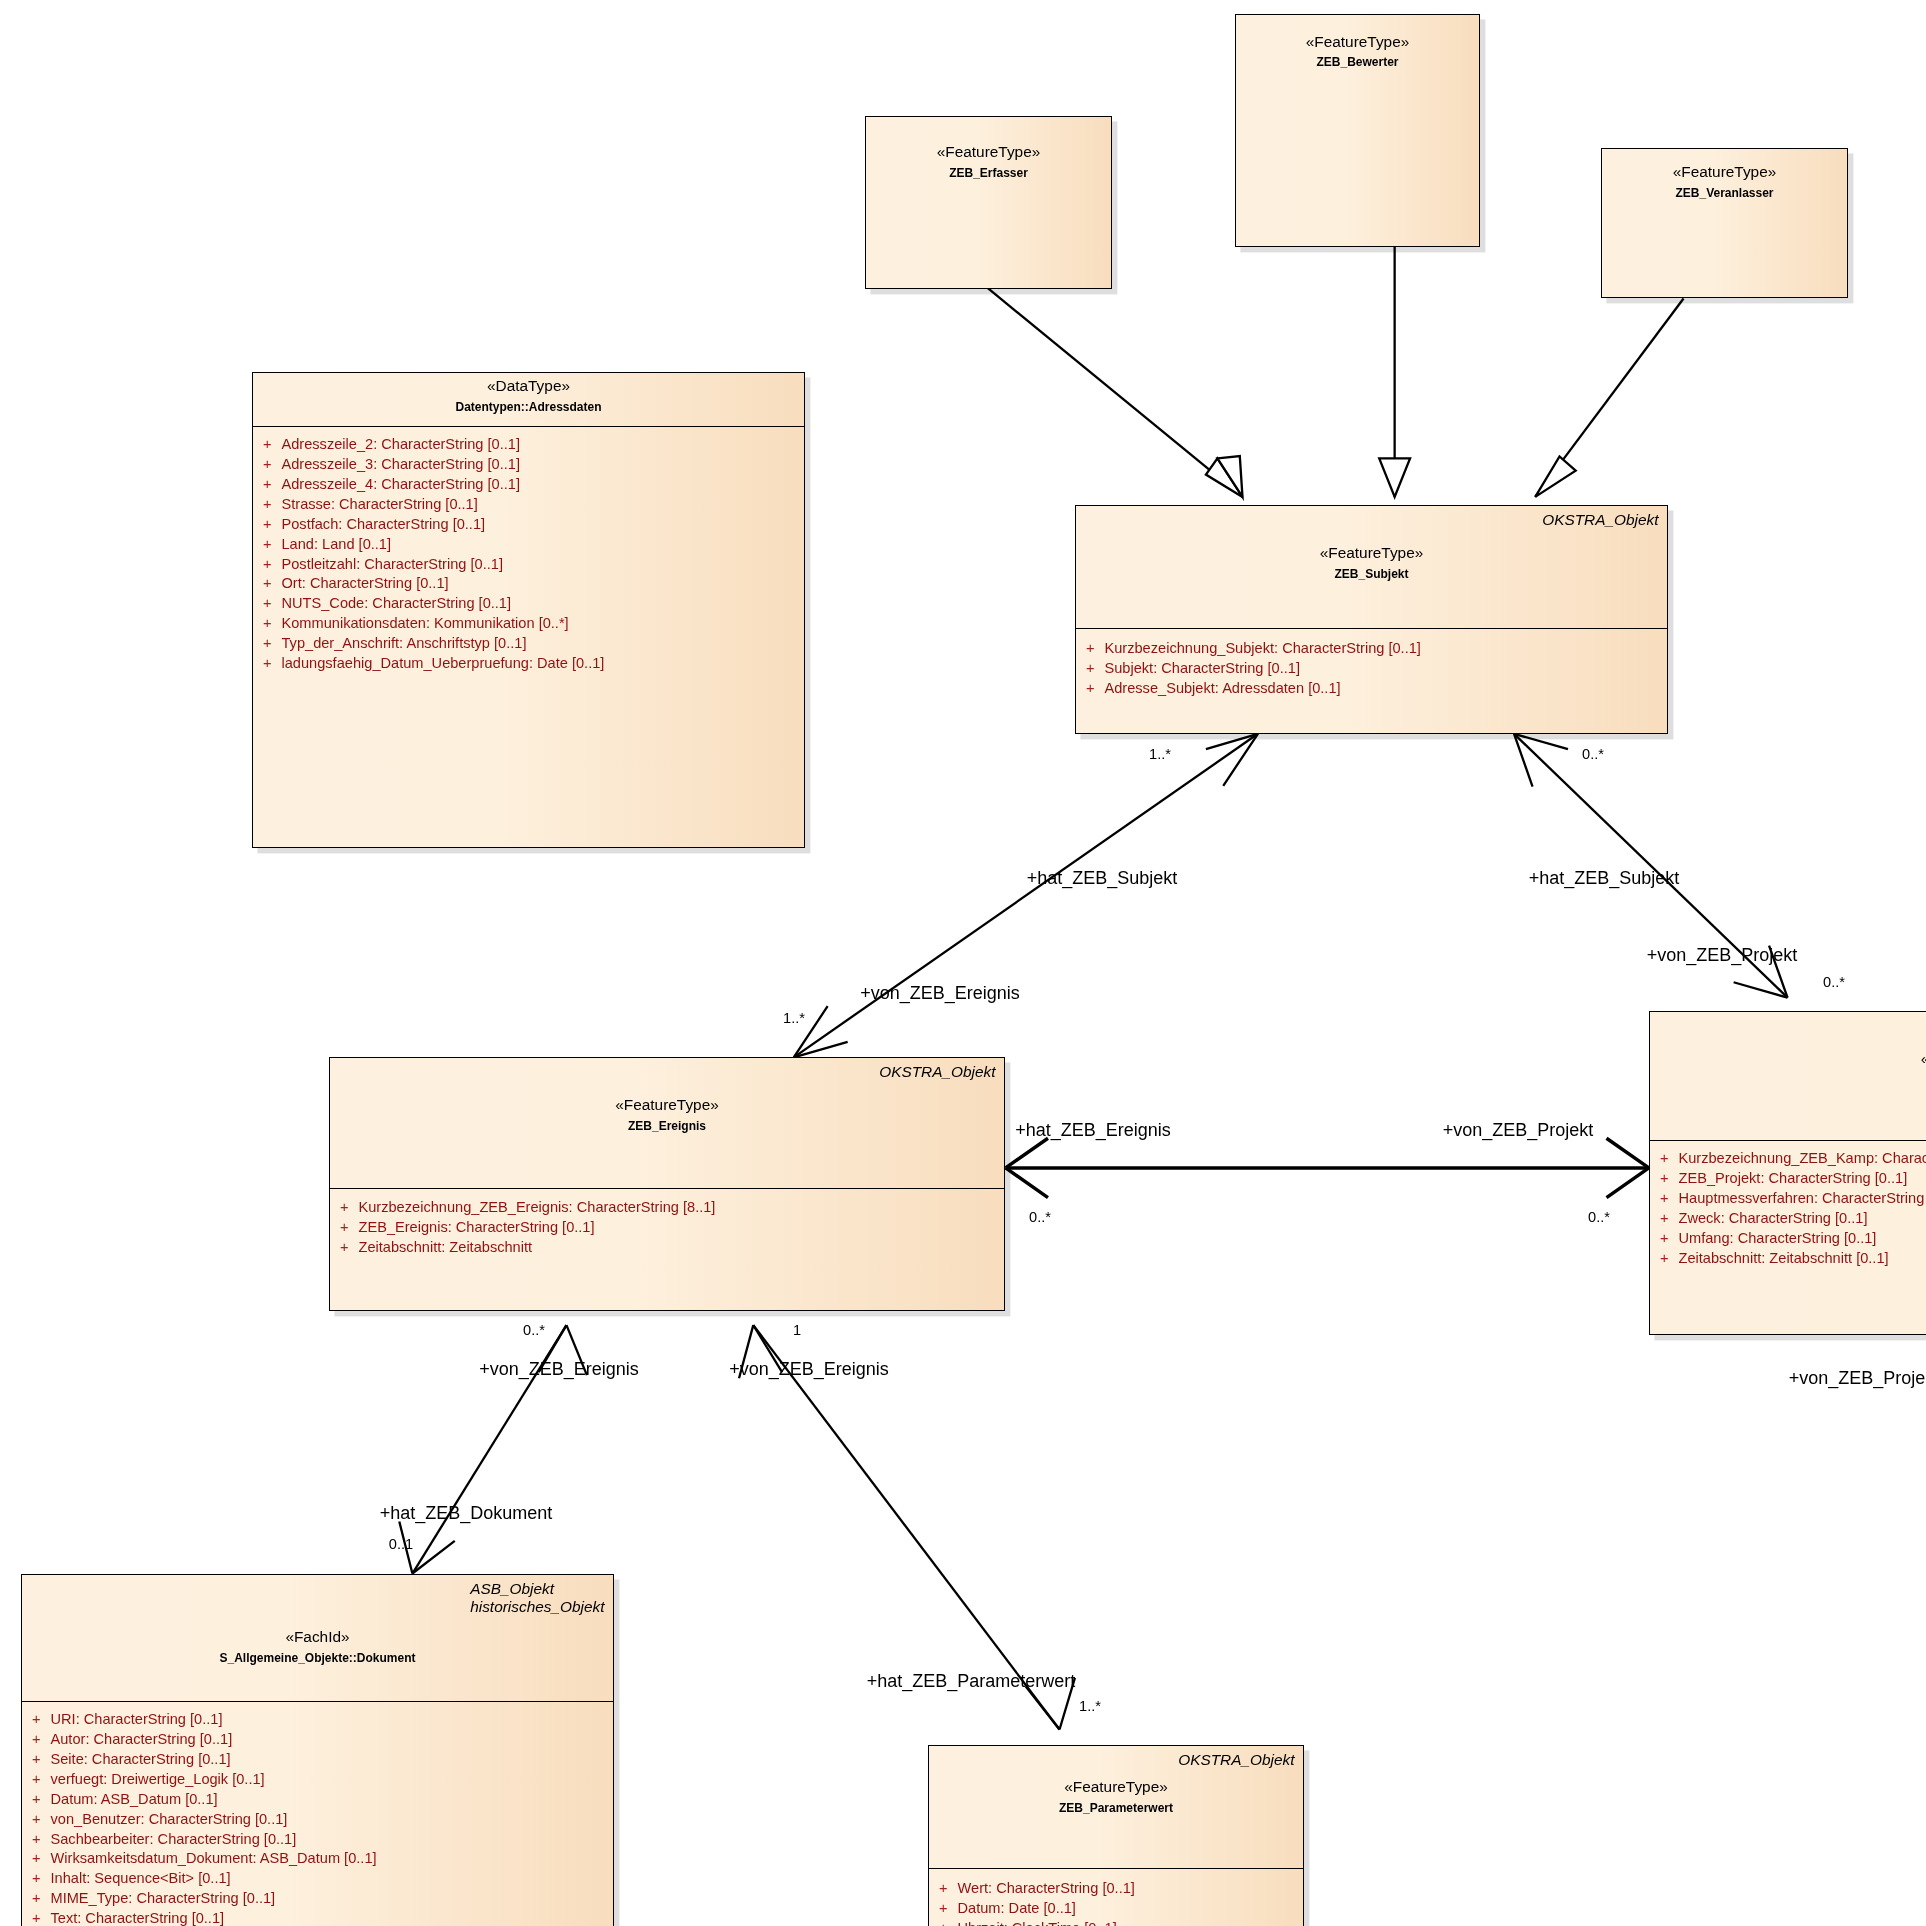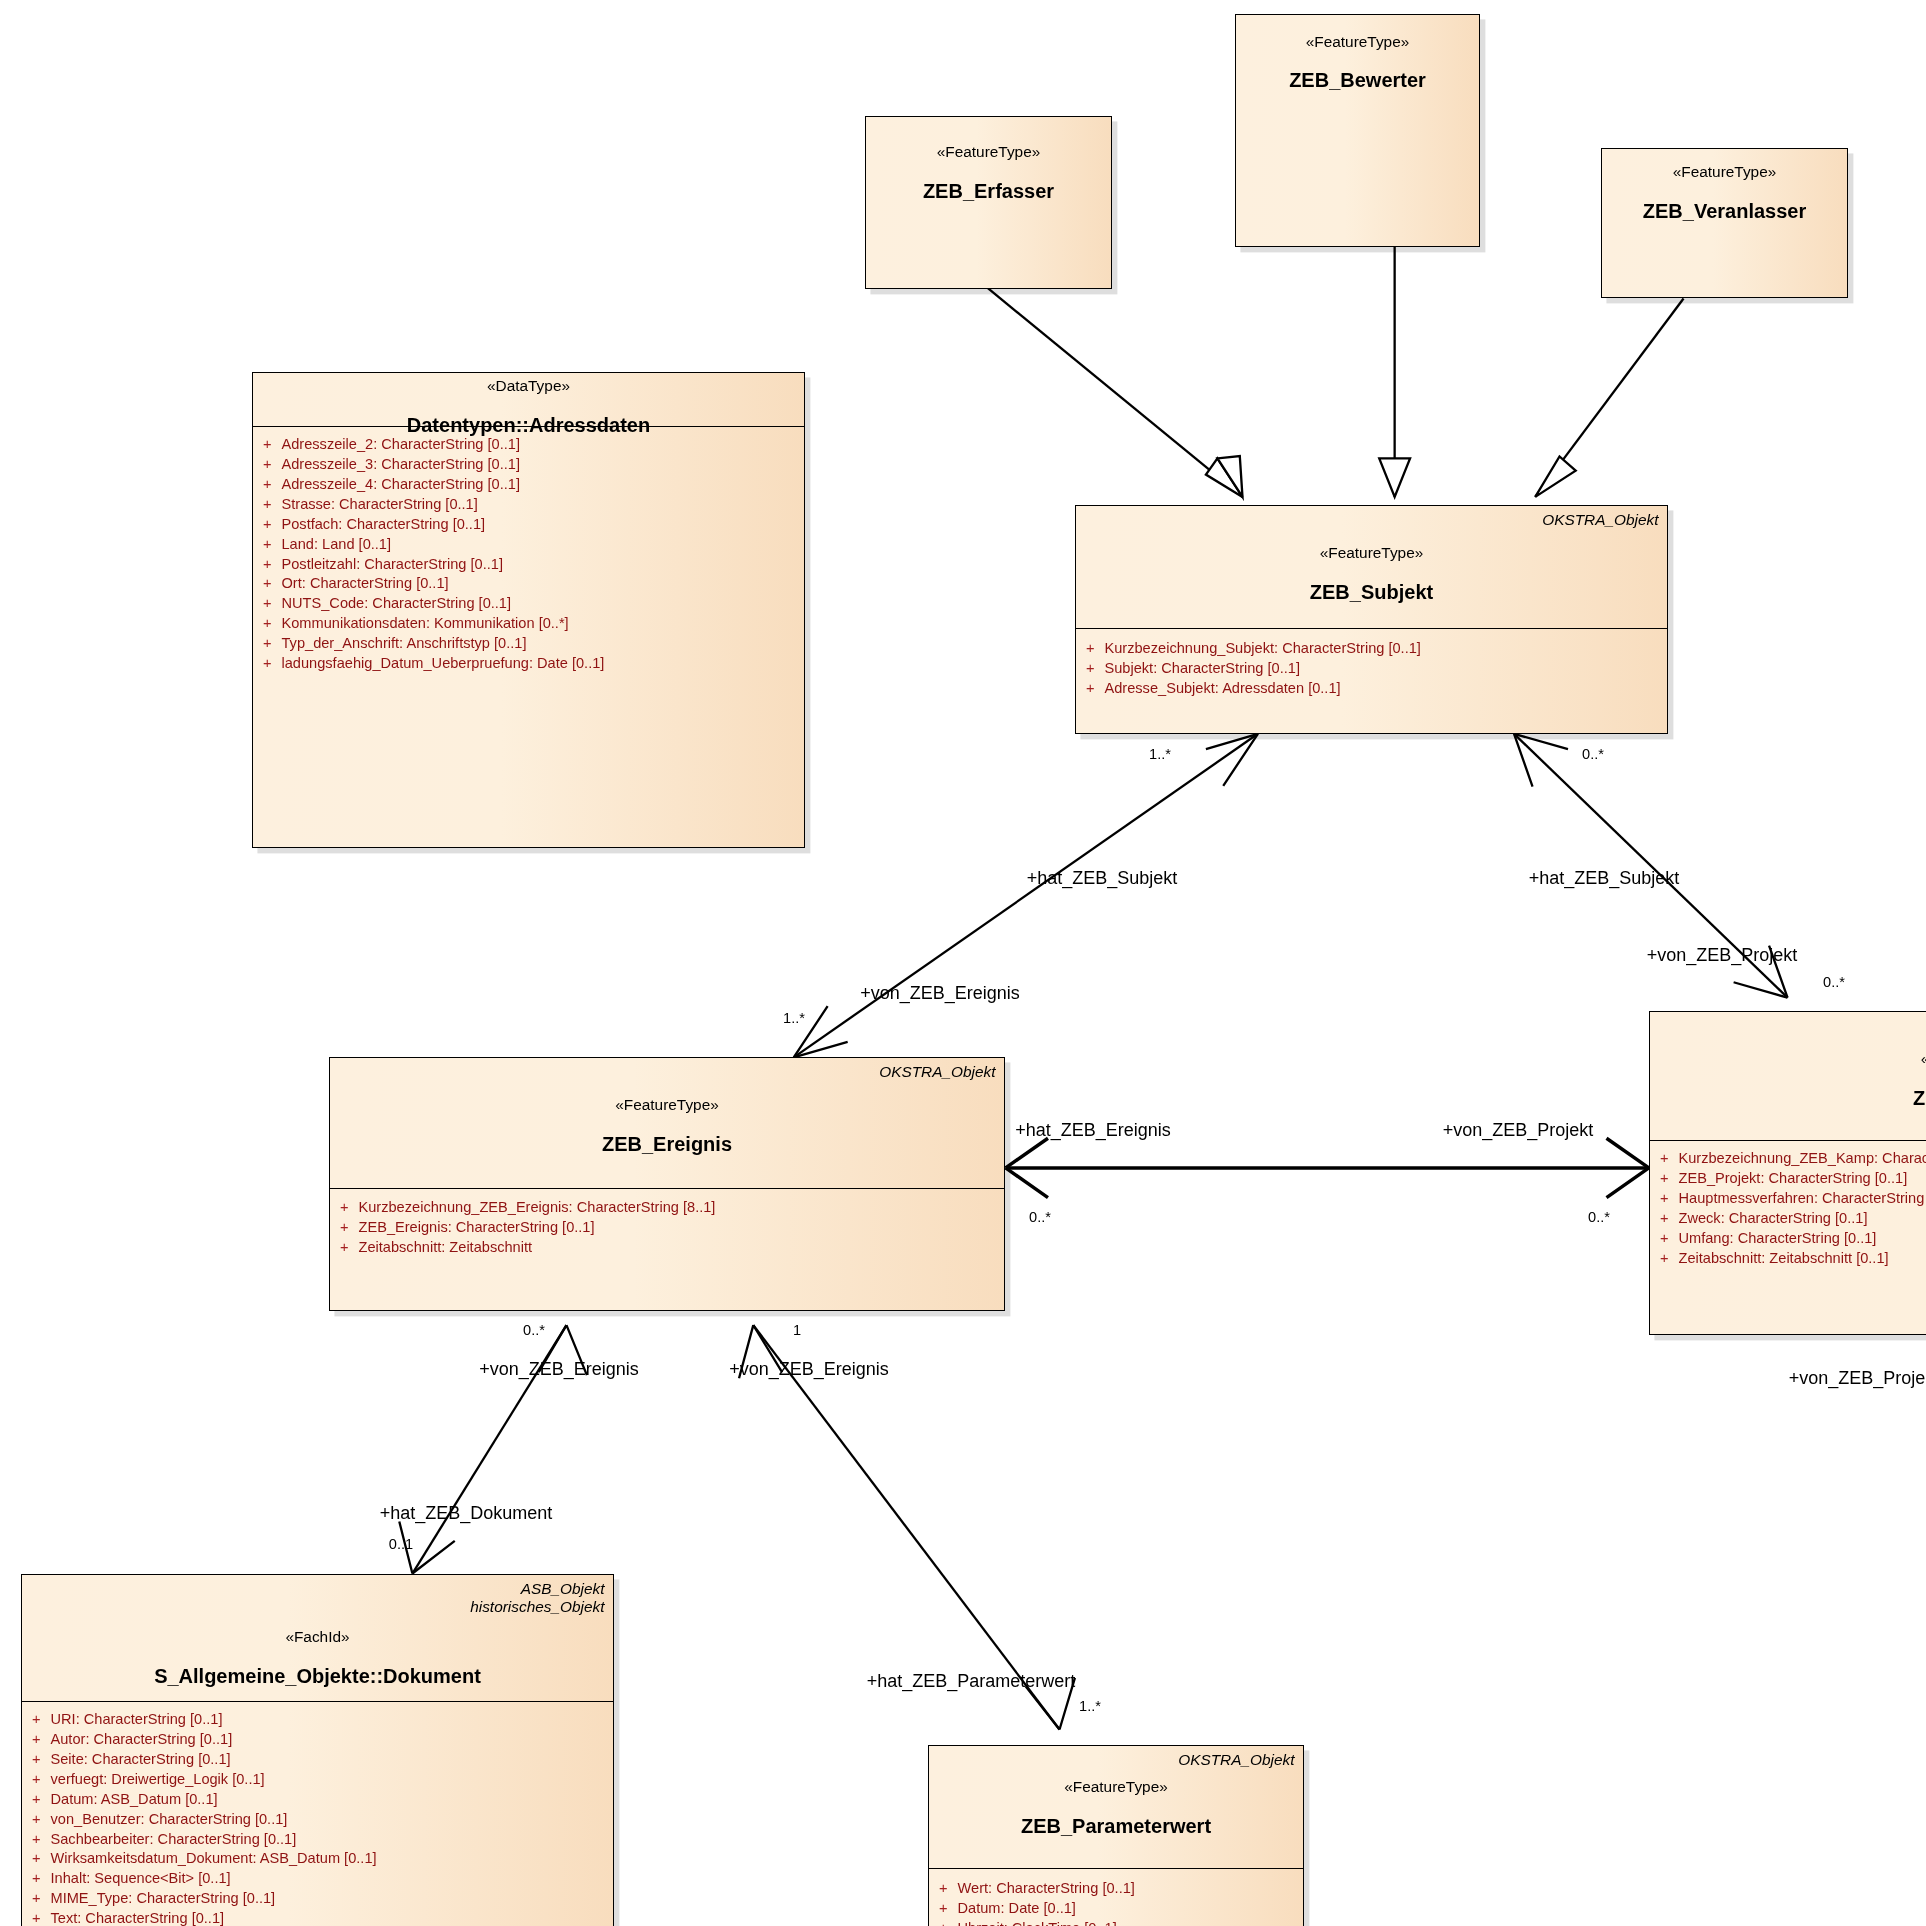--- a/index.html
+++ b/index.html
@@ -40,35 +40,35 @@
   }
   .uml-head.with-divider { border-bottom: 1.9px solid #000000; }
   .tagline {
     position: absolute;
     right: 8.5px;
     top: 4.6px;
     font-style: italic;
     font-size: 15.4px;
     color: #000;
     line-height: 1.22;
-    text-align: right;
+    text-align: left;
     white-space: nowrap;
   }
   .tagline .tl2 { display: block; }
   .stereotype {
     font-size: 15.4px;
     color: #000;
     line-height: 1.1;
   }
   .classname {
-    font-size: 20px;
+    font-size: 12px;
     font-weight: bold;
     color: #000;
     line-height: 1.1;
-    margin-top: 19px;
+    margin-top: 6px;
     white-space: nowrap;
   }
   .classname.abstract { }
   .uml-attrs {
     box-sizing: border-box;
     padding: 7px 3.9px 7px 0;
   }
   .attr {
     display: flex;
     align-items: baseline;

